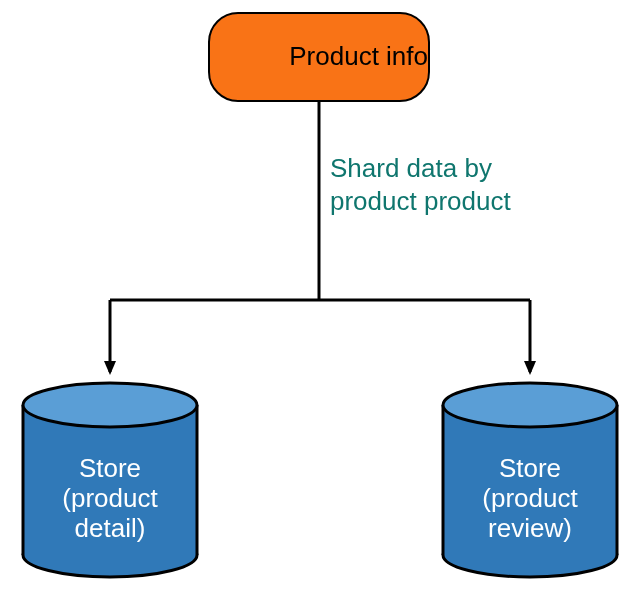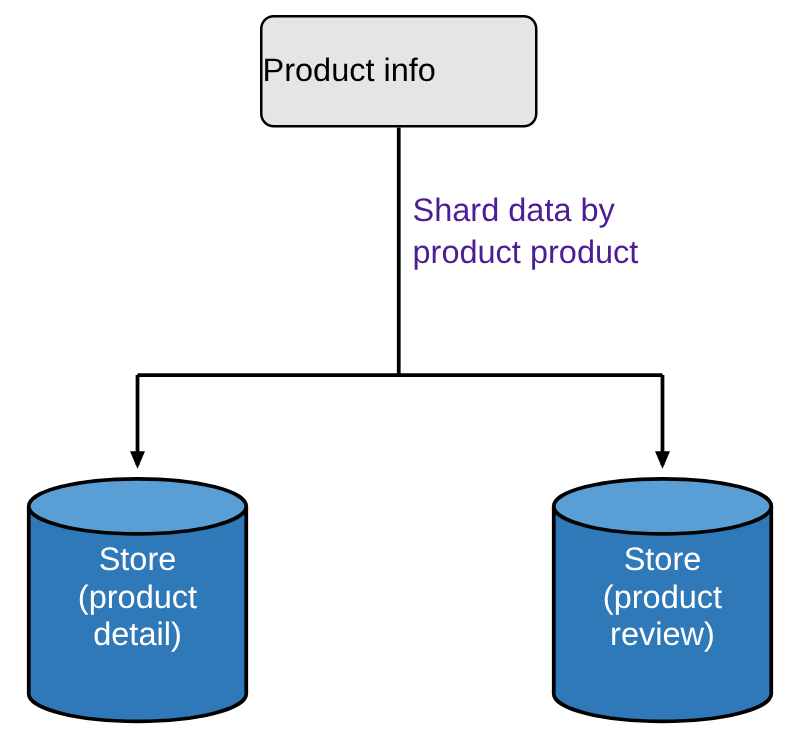--- a/index.html
+++ b/index.html
@@ -13,60 +13,60 @@
     width: 642px;
     height: 605px;
   }
   
   .topbox {
     position: absolute;
     left: 208px;
     top: 12px;
     width: 222px;
     height: 90px;
-    background: #e5e5e5;
+    background: #f97316;
     border: 2.5px solid #000;
-    border-radius: 11px;
+    border-radius: 30px;
     box-sizing: border-box;
     display: flex;
     align-items: center;
-    justify-content: flex-start;
+    justify-content: flex-end;
     text-align: center;
     font-size: 26px;
     line-height: 1.15;
     color: #000;
   }
   
   .edgelabel {
     position: absolute;
     left: 330px;
     top: 152px;
     width: 280px;
     font-size: 26px;
     line-height: 1.25;
-    color: #4c1d95;
+    color: #0f766e;
   }
   
   .cyl {
     position: absolute;
     width: 180px;
     height: 200px;
   }
   .cyl svg {
     position: absolute;
     left: 0;
     top: 0;
     width: 180px;
     height: 200px;
   }
   .cyl .label {
     position: absolute;
     left: 0;
     width: 180px;
-    top: 53px;
+    top: 74px;
     text-align: center;
     color: #fff;
     font-size: 26px;
     line-height: 1.15;
   }
   .cyl-left { left: 20px; top: 380px; }
   .cyl-right { left: 440px; top: 380px; }
 
   
   .overlay {

